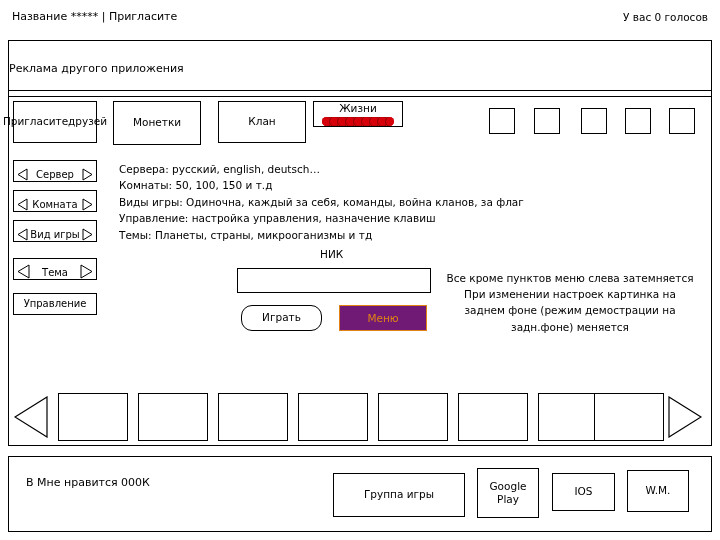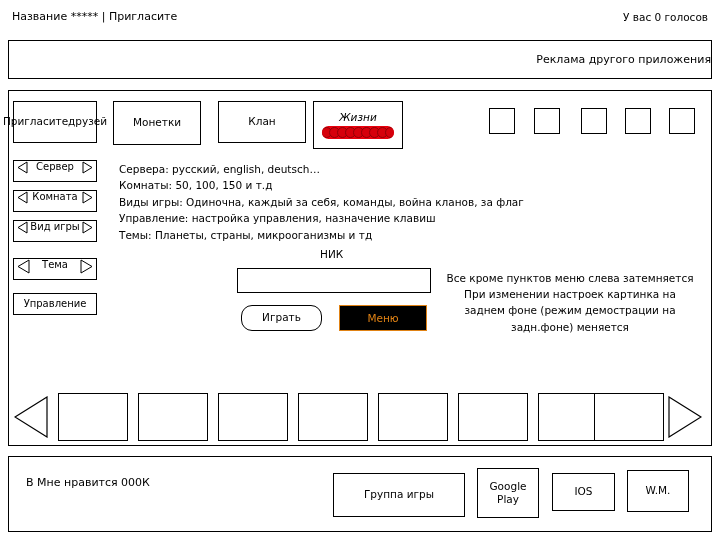--- a/index.html
+++ b/index.html
@@ -28,25 +28,25 @@
   #header-title .stars { letter-spacing: 0px; }
   #header-votes {
     right: 12px; top: 11px;
     font-size: 10.5px;
     white-space: nowrap;
   }
 
   
   #ad-banner {
     left: 8px; top: 40px;
-    width: 704px; height: 39px;
+    width: 704px; height: 57px;
     border: 1px solid #000;
     display: flex;
     align-items: center;
-    justify-content: flex-end;
+    justify-content: flex-start;
   }
   #ad-banner-label { font-size: 11px; }
 
   
   #main-frame {
     left: 8px; top: 90px;
     width: 704px; height: 356px;
     border: 1px solid #000;
   }
 
@@ -59,22 +59,22 @@
     justify-content: center;
     text-align: center;
     font-size: 10.5px;
     line-height: 1.25;
   }
 
   
   #btn-invite { left: 13px;  top: 101px; width: 84px; height: 42px; }
   #btn-coins  { left: 113px; top: 101px; width: 88px; height: 44px; }
   #btn-clan   { left: 218px; top: 101px; width: 88px; height: 42px; }
-  #btn-lives  { left: 313px; top: 101px; width: 90px; height: 48px;
-                flex-direction: column; justify-content: center; gap: 2px; font-style: italic; }
+  #btn-lives  { left: 313px; top: 101px; width: 90px; height: 26px;
+                flex-direction: column; justify-content: center; gap: 2px; }
 
   #lives-label { font-size: 10.5px; }
   #lives-bar {
     width: 72px; height: 13px;
     background: #e8000d;
     border-radius: 7px;
     position: relative;
     display: flex;
     align-items: center;
     justify-content: center;
@@ -95,21 +95,21 @@
   #sq-2 { left: 534px; }
   #sq-3 { left: 581px; }
   #sq-4 { left: 625px; }
   #sq-5 { left: 669px; }
 
   
   .stepper {
     left: 13px;
     width: 84px; height: 22px;
     display: flex;
-    align-items: flex-start;
+    align-items: flex-end;
     justify-content: space-between;
     padding: 0 3px;
     font-size: 10px;
   }
   .stepper .lbl { flex: 1; text-align: center; }
   
   .tri-svg { display:block; }
 
   #stp-server { top: 160px; }
   #stp-room   { top: 190px; }
@@ -138,21 +138,21 @@
     background: #fff;
   }
 
   
   #btn-play { left: 241px; top: 305px; width: 81px; height: 26px; font-size: 10.5px; border-radius: 11px; }
   #btn-menu {
     left: 339px; top: 305px; width: 88px; height: 26px;
     border: 1px solid #E08214;
     color: #E08214;
     font-size: 10.5px;
-    background: #000000;
+    background: #701a75;
     display: flex; align-items: center; justify-content: center;
     box-sizing: border-box;
   }
 
   
   #annotation {
     left: 428px; top: 270px;
     width: 284px;
     font-size: 10.5px;
     line-height: 16.2px;

